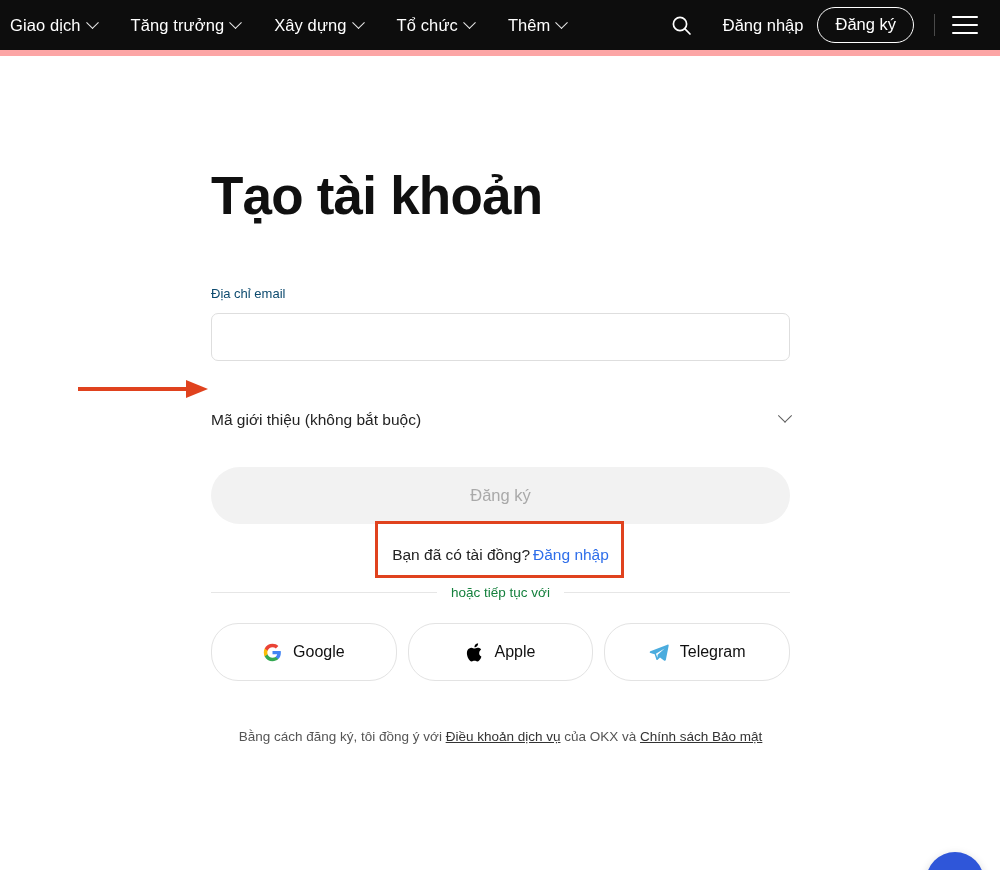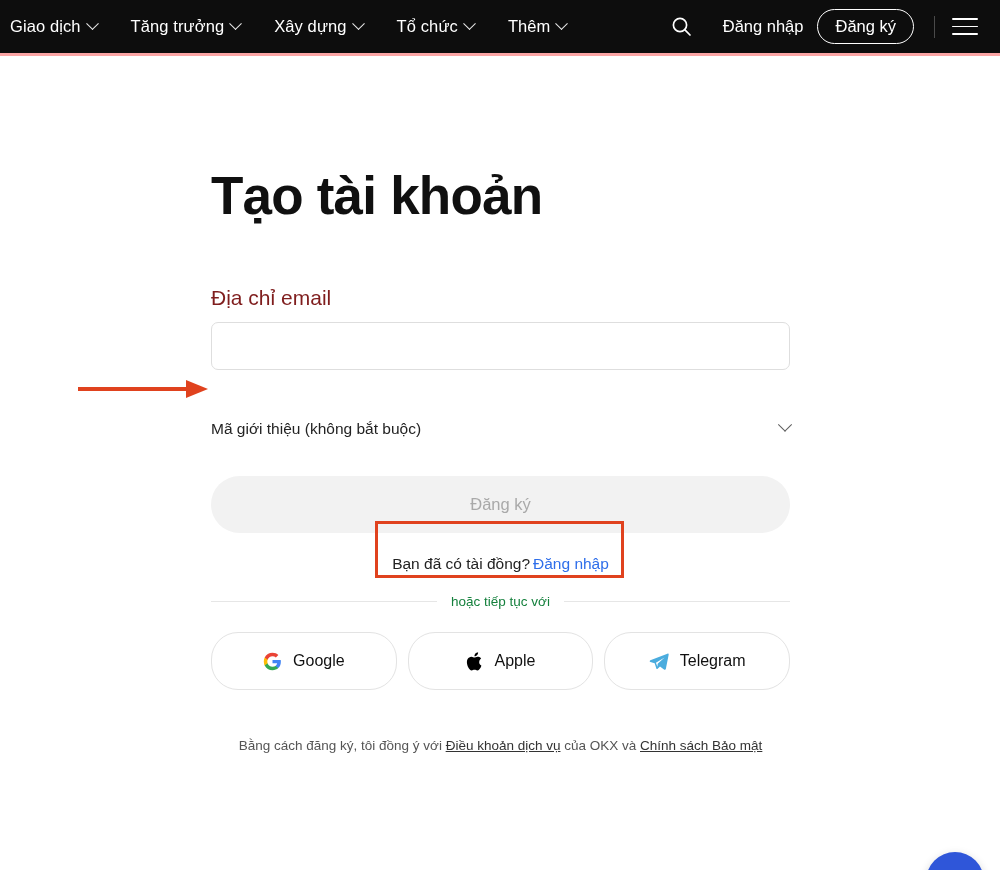--- a/index.html
+++ b/index.html
@@ -20,21 +20,21 @@
 
   
   .topnav {
     position: absolute;
     top: 0; left: 0;
     width: 1000px;
     height: 56px;
     background: #0d0d0d;
     display: flex;
     align-items: center;
-    border-bottom: 3px solid #fca5a5;
+    border-bottom: 6px solid #fca5a5;
   }
 
   .nav-left {
     display: flex;
     align-items: center;
     height: 100%;
     margin-left: -7px;
   }
 
   .nav-item {
@@ -135,22 +135,22 @@
   .page-title {
     font-size: 53px;
     font-weight: 700;
     letter-spacing: -0.8px;
     line-height: 1.08;
     color: #101010;
     margin-top: 95px;
   }
 
   .field-label {
-    font-size: 21px;
-    color: #7f1d1d;
+    font-size: 13px;
+    color: #0c4a6e;
     margin-top: 62px;
     margin-bottom: 12px;
   }
 
   .email-input {
     width: 579px;
     height: 48px;
     border: 1px solid #dedede;
     border-radius: 7px;
     background: #fff;

